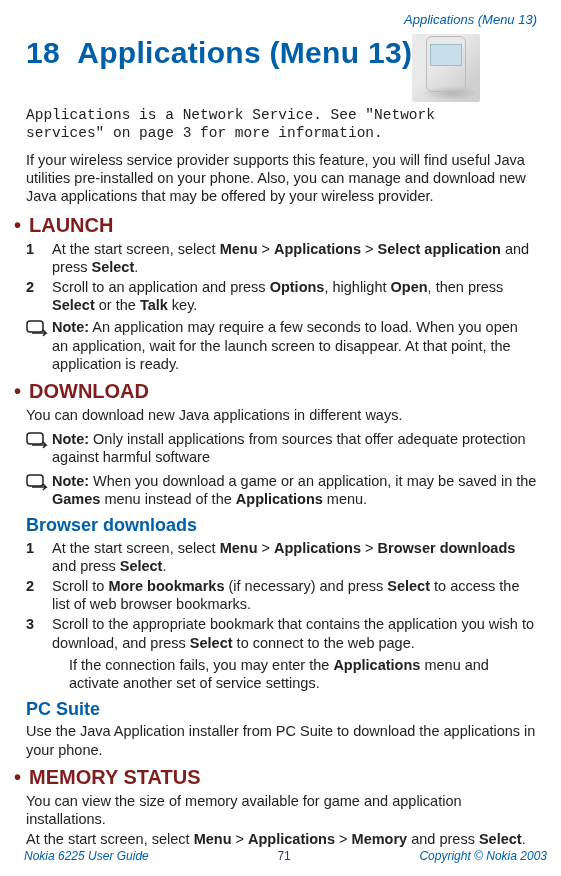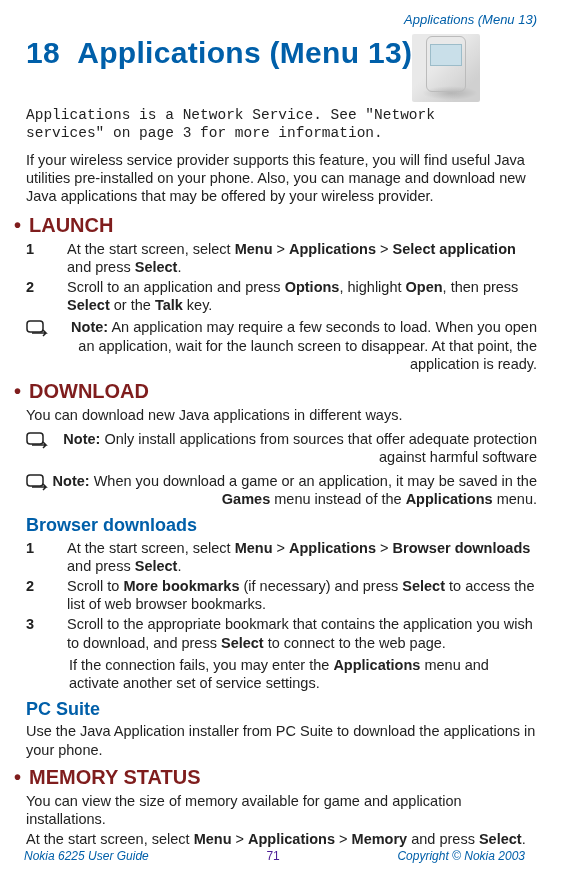--- a/index.html
+++ b/index.html
@@ -77,38 +77,37 @@
   }
   ol.steps > li {
     display: flex;
     margin-bottom: 2px;
   }
   ol.steps .num {
     font-weight: bold;
     width: 26px;
     flex-shrink: 0;
   }
-  ol.steps .step-text { flex: 1; margin-left: 15px; }
+  ol.steps .step-text { flex: 1; }
   .note-row {
     display: flex;
     margin: 4px 0 6px 0;
-    text-align: right;
   }
   .note-icon {
     width: 26px;
     flex-shrink: 0;
     padding-top: 2px;
   }
   .note-icon svg { display: block; }
   .note-text { flex: 1; }
   b { font-weight: bold; }
   .plain { margin: 2px 0 6px 0; }
   .footer {
     position: absolute;
-    left: 24px; right: 36px; bottom: 12px;
+    left: 24px; right: 14px; bottom: 12px;
     display: flex;
     justify-content: space-between;
     font-style: italic;
     font-size: 12px;
     color: #005fa9;
   }
   .footer .pagenum {
     font-style: normal;
     color: #4c1d95;
     font-size: 12px;

